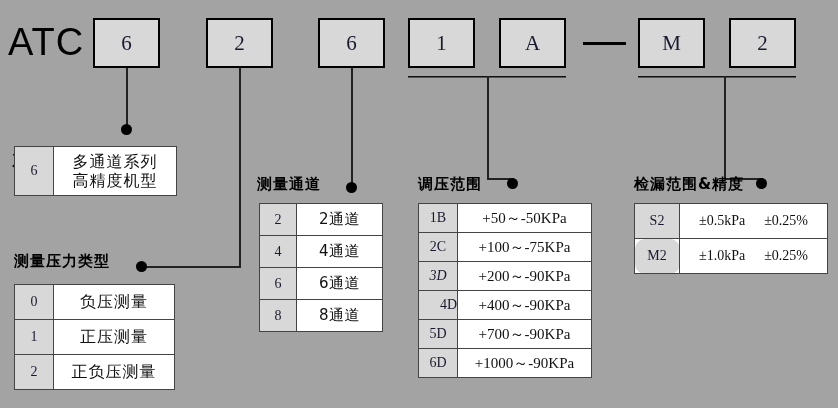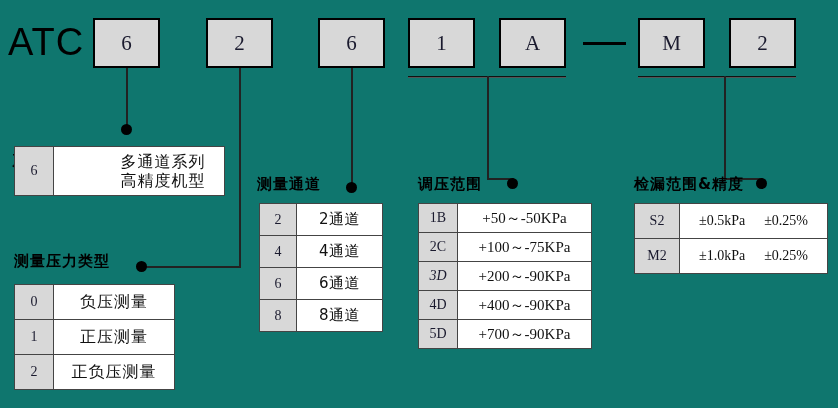--- a/index.html
+++ b/index.html
@@ -7,21 +7,21 @@
     padding: 0;
     background: #ffffff;
   }
   body {
     font-family: "Liberation Serif", "DejaVu Serif", serif;
   }
   #canvas {
     position: relative;
     width: 838px;
     height: 408px;
-    background: #0f766e;
+    background: #a3a3a3;
     overflow: hidden;
   }
 
   
   .atc-label {
     position: absolute;
     left: 8px;
     top: 20px;
     font-family: "Liberation Sans", "DejaVu Sans", sans-serif;
     font-size: 38px;
@@ -167,21 +167,21 @@
   <div class="vline" style="left:724px; top:76px; height:104px;"></div>
   <div class="hline" style="left:724px; top:178px; width:38px;"></div>
   <div class="vline" style="left:761px; top:178px; height:6px;"></div>
   <div class="bullet" style="left:756px; top:178px;"></div>
 
   <div class="caption" style="left:12px; top:117px;margin-top:34px;">产品系列</div>
   <table class="spec-table" style="left:14px; top:146px;">
     <tbody>
         <tr>
       <td class="code" style="width:38px; height:48px;">6</td>
-      <td class="val two-line" style="width:122px;padding-left:48px;">
+      <td class="val two-line" style="width:122px;">
         <div class="cjk-val">多通道系列</div>
         <div class="cjk-val">高精度机型</div>
       </td>
     </tr>
   </tbody>
     </table>
 
   <div class="caption" style="left:14px; top:252px;">测量压力类型</div>
   <table class="spec-table" style="left:14px; top:284px;">
     <tbody>
@@ -231,43 +231,47 @@
     </tr>
     <tr>
       <td class="code" style="height:28px;">2C</td>
       <td class="val num-val">+100～-75KPa</td>
     </tr>
     <tr>
       <td class="code" style="height:28px;font-style:italic;">3D</td>
       <td class="val num-val">+200～-90KPa</td>
     </tr>
     <tr>
-      <td class="code" style="height:28px;">4D</td>
+      <td class="code" style="height:28px;text-align:right;">4D</td>
       <td class="val num-val">+400～-90KPa</td>
     </tr>
     <tr>
       <td class="code" style="height:28px;">5D</td>
       <td class="val num-val">+700～-90KPa</td>
+    </tr>
+    <tr>
+      <td class="code" style="height:28px;">6D</td>
+      <td class="val num-val">+1000～-90KPa</td>
     </tr>
   </tbody>
     </table>
 
   <div class="caption" style="left:634px; top:175px;">检漏范围&amp;精度</div>
   <table class="spec-table" style="left:634px; top:203px;">
     <tbody>
         <tr>
       <td class="code" style="width:44px; height:34px;">S2</td>
       <td class="val leak-val" style="width:147px;">
         <span>±0.5kPa</span>
         <span class="leak-gap"></span>
         <span>±0.25%</span>
       </td>
     </tr>
     <tr>
-      <td class="code" style="height:34px;">M2</td>
+      <td class="code" style="height:34px;border-radius:10px;">M2</td>
       <td class="val leak-val">
         <span>±1.0kPa</span>
         <span class="leak-gap"></span>
         <span>±0.25%</span>
       </td>
     </tr>
   </tbody>
     </table>
 
 </div>

